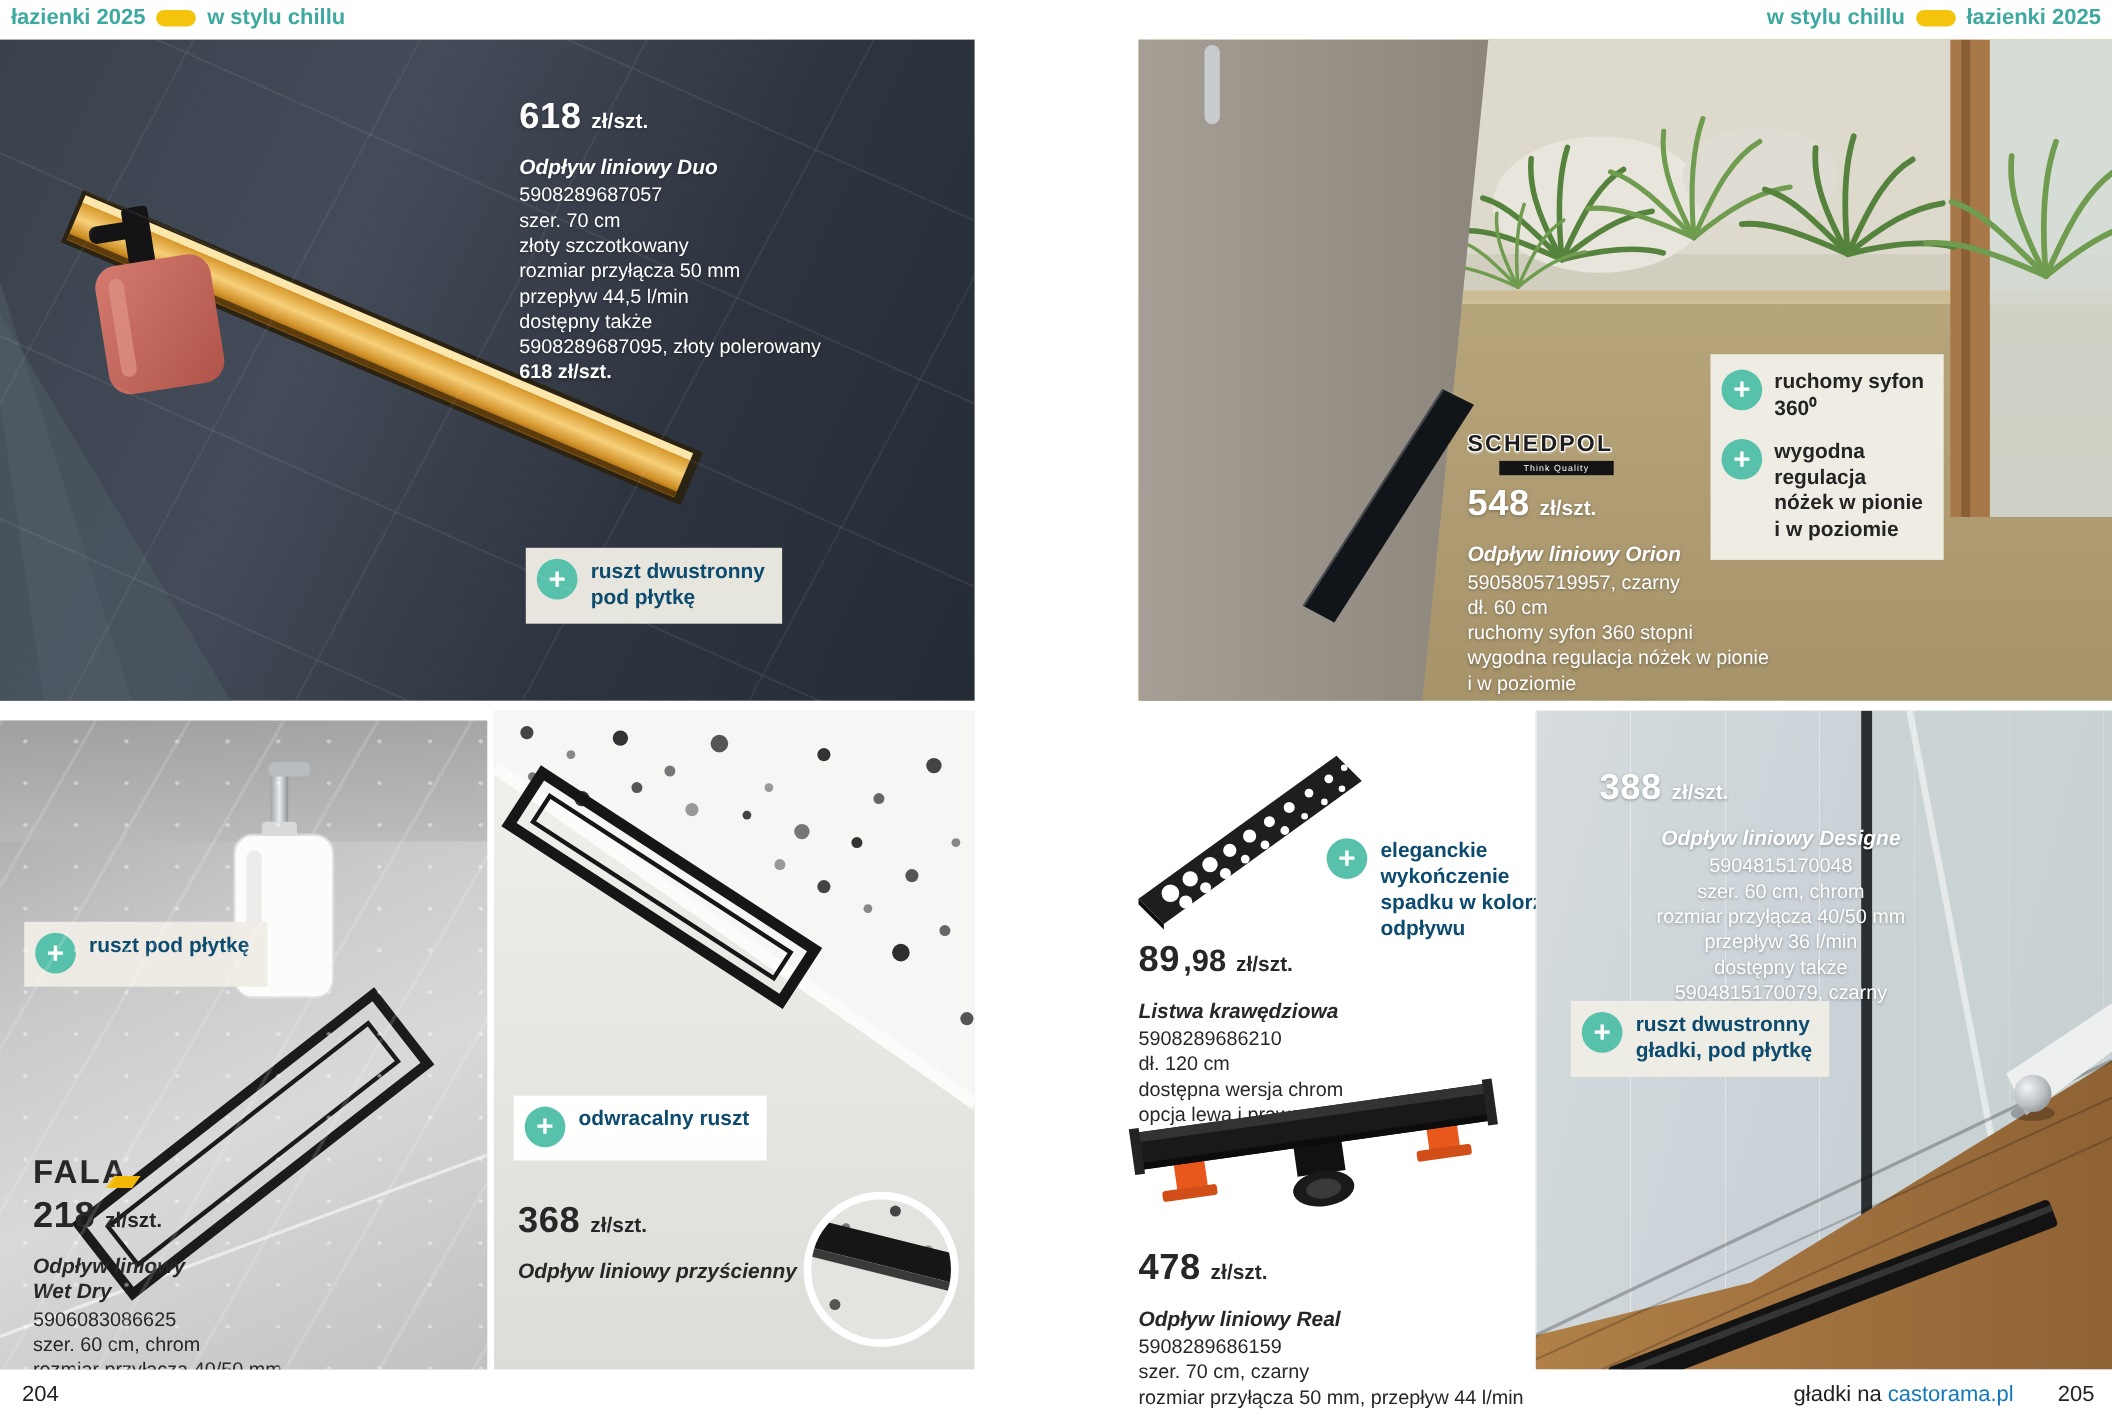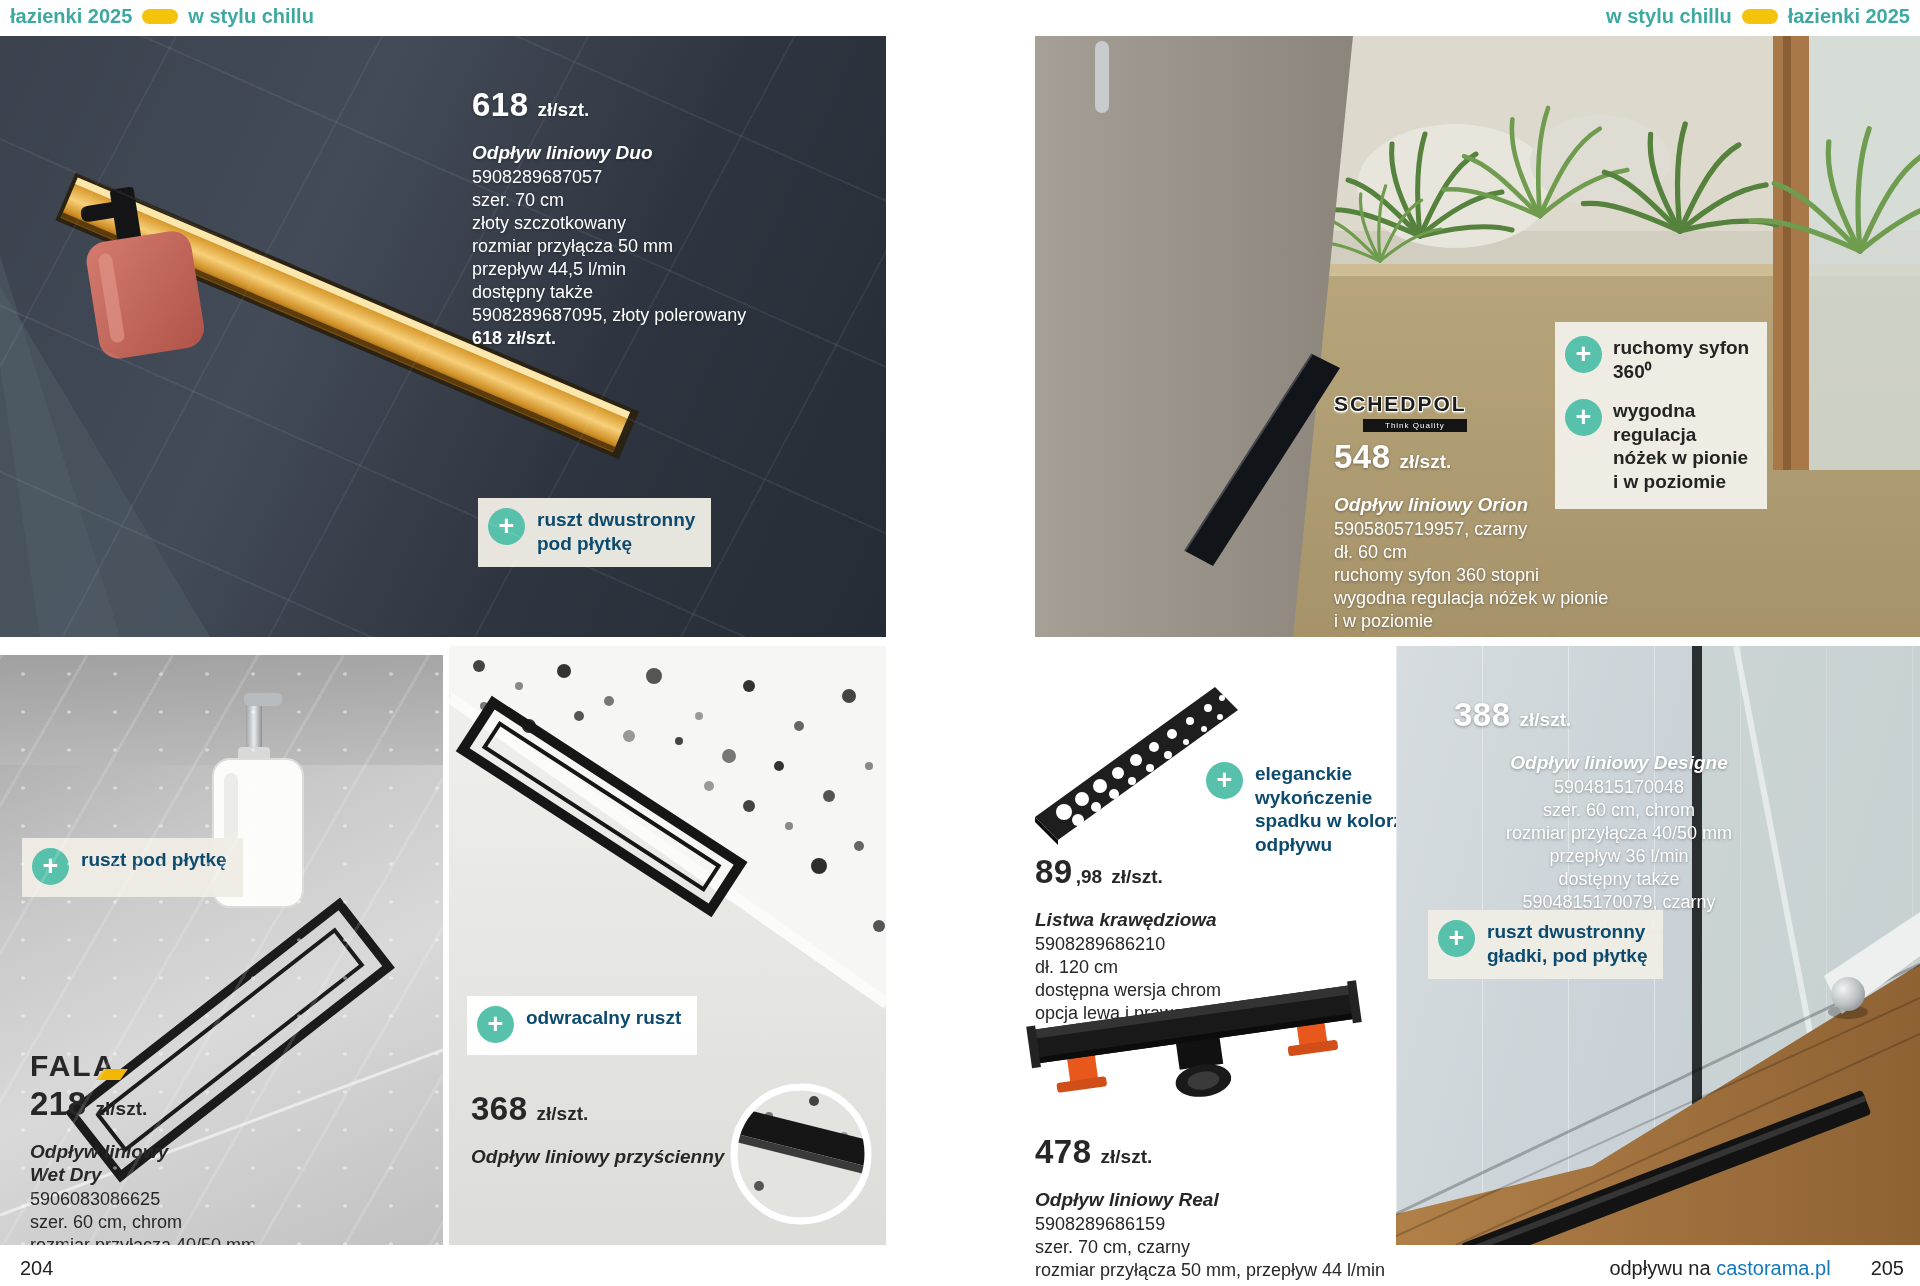--- a/index.html
+++ b/index.html
@@ -36,21 +36,21 @@
   .photoD2::before { content:""; position:absolute; inset:0;
     background:repeating-linear-gradient(90deg, rgba(255,255,255,.4) 0 1px, transparent 1px 86px); }
   .photo svg { position:absolute; left:0; top:0; }
 
   
   .tblock { position:absolute; }
   .light { color:#ffffff; text-shadow:0 1px 3px rgba(0,0,0,.35); }
   .dark { color:#272727; }
   .price-row { display:flex; align-items:baseline; gap:9px; }
   .price-big { font-size:33px; font-weight:700; letter-spacing:.5px; }
-  .price-cents { font-size:19px; font-weight:700; margin-left:-6px; }
+  .price-cents { font-size:28px; font-weight:700; margin-left:-6px; }
   .price-unit { font-size:19px; font-weight:700; }
   .pname { font-weight:700; font-size:19px; line-height:1.22; margin-top:17px;font-style:italic; }
   .pdesc { font-size:18px; line-height:1.28; margin-top:2px; }
   .pbold { font-size:18px; font-weight:700; line-height:1.28; }
   .ml { white-space:pre-line; }
 
   
   .plus { width:37px; height:37px; border-radius:50%; background:#57c1ab; color:#fff;
           font-size:27px; font-weight:700; line-height:36px; text-align:center; flex:0 0 auto; }
   .badge { position:absolute; display:flex; gap:12px; align-items:flex-start;
@@ -464,19 +464,19 @@
     <div class="badge boxed" style="left:32px; top:264px;">
       <span class="plus">+</span>
       <span class="blabel ml">ruszt dwustronny
 gładki, pod płytkę</span>
     </div>
   </section>
 
   <div class="pageno" style="left:20px;">204</div>
   <div class="footer-right">
     <span>
-      <span>odpływu na</span>
+      <span>gładki na</span>
       <a class="site" href="#">castorama.pl</a>
     </span>
     <span>205</span>
   </div>
 
 </div>
 
 </body></html>

